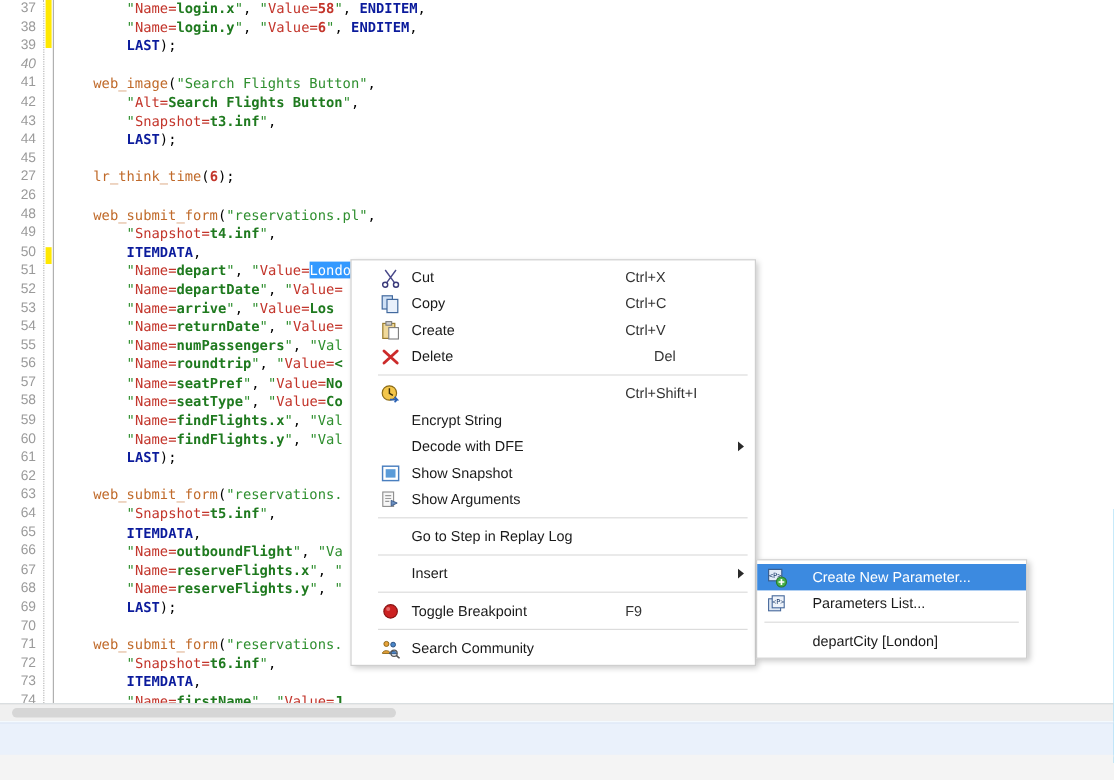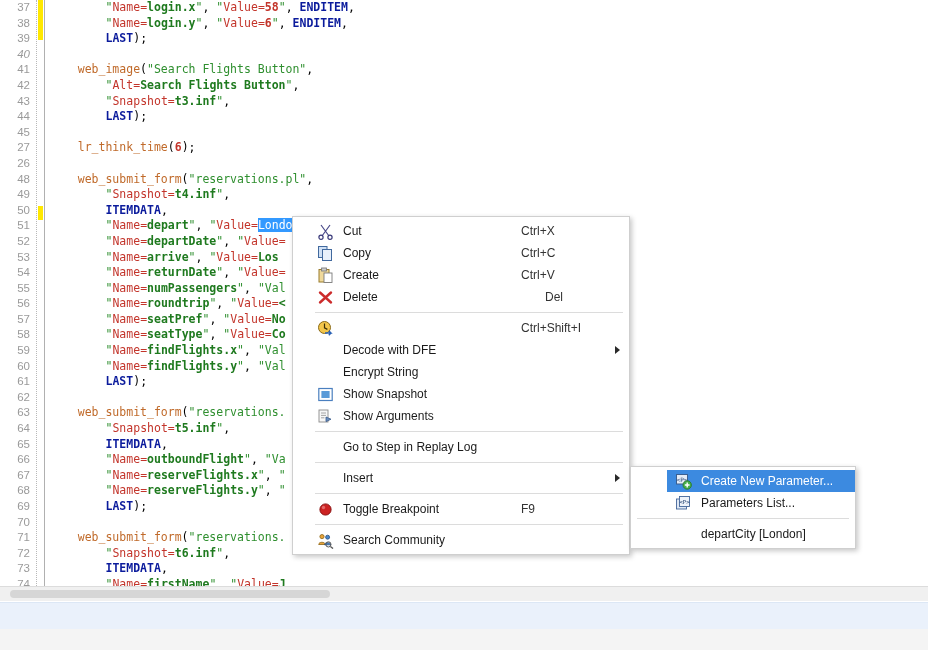--- a/index.html
+++ b/index.html
@@ -194,21 +194,21 @@
     left: 630px; top: 466px;
     width: 226px;
     background: #ffffff;
     border: 1px solid #cfcfcf;
     box-shadow: 2px 2px 5px rgba(0,0,0,0.22);
     padding: 3px 0 3px 0;
     font-size: 12px;
     color: #1a1a1a;
     box-sizing: border-box;
   }
-  .sub-menu .ctx-item { padding-left: 34px; margin-left: 36px; }
+  .sub-menu .ctx-item { padding-left: 46px; }
   .sub-menu .ctx-item.selected { background: #3c8ae0; color: #ffffff; }
 
   svg { display: block; }
 </style>
 </head>
 <body>
 
 <div id="root">
 
   <div class="editor">
@@ -297,22 +297,22 @@
           </svg>
         </span><span class="ctx-label">Delete</span><span class="ctx-accel" style="left: 212px; margin-left: 24px;">Del</span></div>
       <div class="ctx-sep"></div>
       <div class="ctx-item"><span class="ctx-icon">
           <svg width="17" height="17" viewBox="0 0 17 17">
             <circle cx="7.5" cy="7.5" r="6" fill="#f3c64b" stroke="#8a6a16" stroke-width="1"></circle>
             <path d="M7.5 3.6 V7.8 L10.4 9.4" stroke="#3a2f08" stroke-width="1.2" fill="none"></path>
             <path d="M8 13 h6 l-2.2 -2.2 M14 13 l-2.2 2.2" stroke="#2a62b5" stroke-width="1.4" fill="none"></path>
           </svg>
         </span><span class="ctx-accel" style="left: 212px;">Ctrl+Shift+I</span></div>
+      <div class="ctx-item"><span class="ctx-label">Encrypt String</span></div>
       <div class="ctx-item"><span class="ctx-label">Decode with DFE</span><span class="ctx-arrow"></span></div>
-      <div class="ctx-item"><span class="ctx-label">Encrypt String</span></div>
       <div class="ctx-item"><span class="ctx-icon">
           <svg width="17" height="17" viewBox="0 0 17 17">
             <rect x="1.8" y="2.5" width="13.4" height="12" fill="#ffffff" stroke="#4a7fbf" stroke-width="1.2"></rect>
             <rect x="4.4" y="5" width="8.2" height="7" fill="#5a9bd8"></rect>
           </svg>
         </span><span class="ctx-label">Show Snapshot</span></div>
       <div class="ctx-item"><span class="ctx-icon">
           <svg width="17" height="17" viewBox="0 0 17 17">
             <rect x="2" y="2" width="9" height="12" fill="#f7f7f7" stroke="#8a8a8a" stroke-width="0.9"></rect>
             <path d="M4 5 h5 M4 7.4 h5 M4 9.8 h3.4" stroke="#9a9a9a" stroke-width="0.9"></path>

